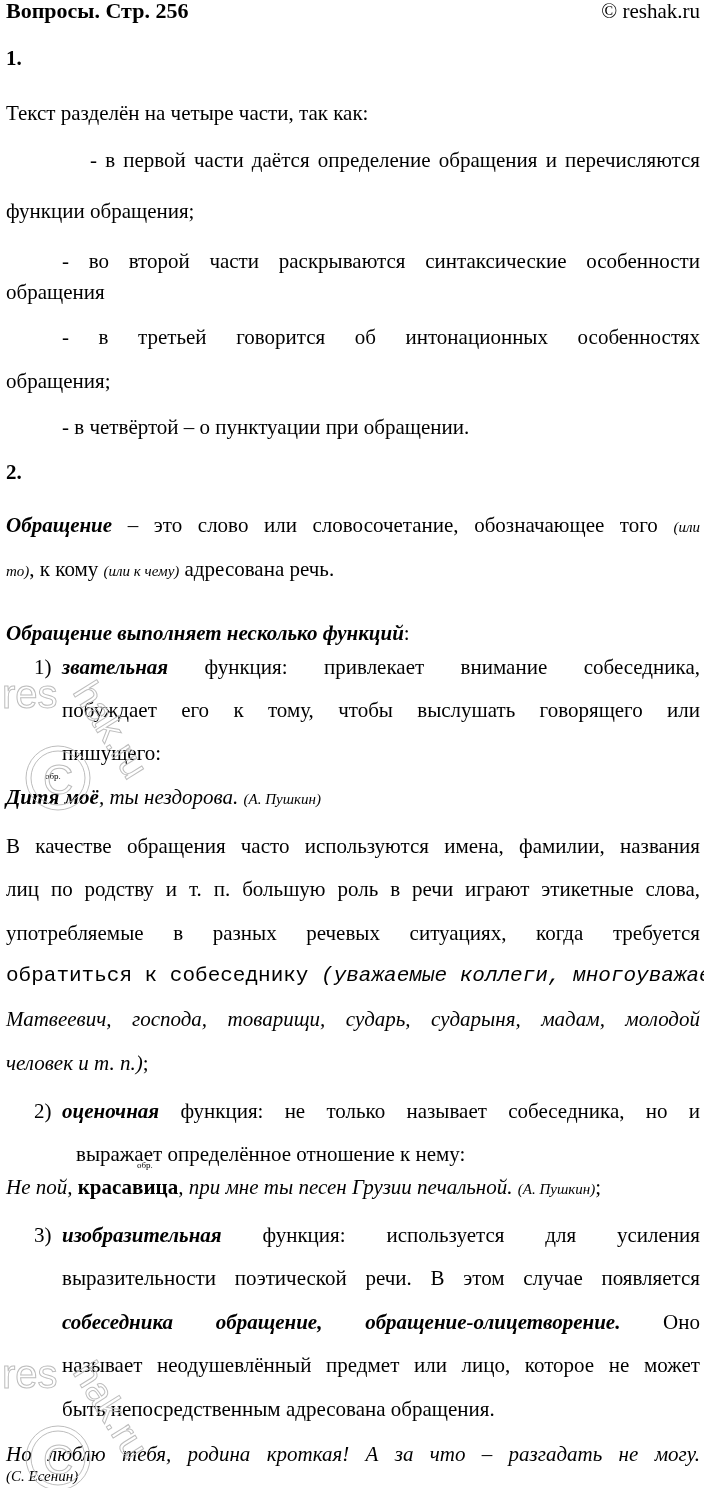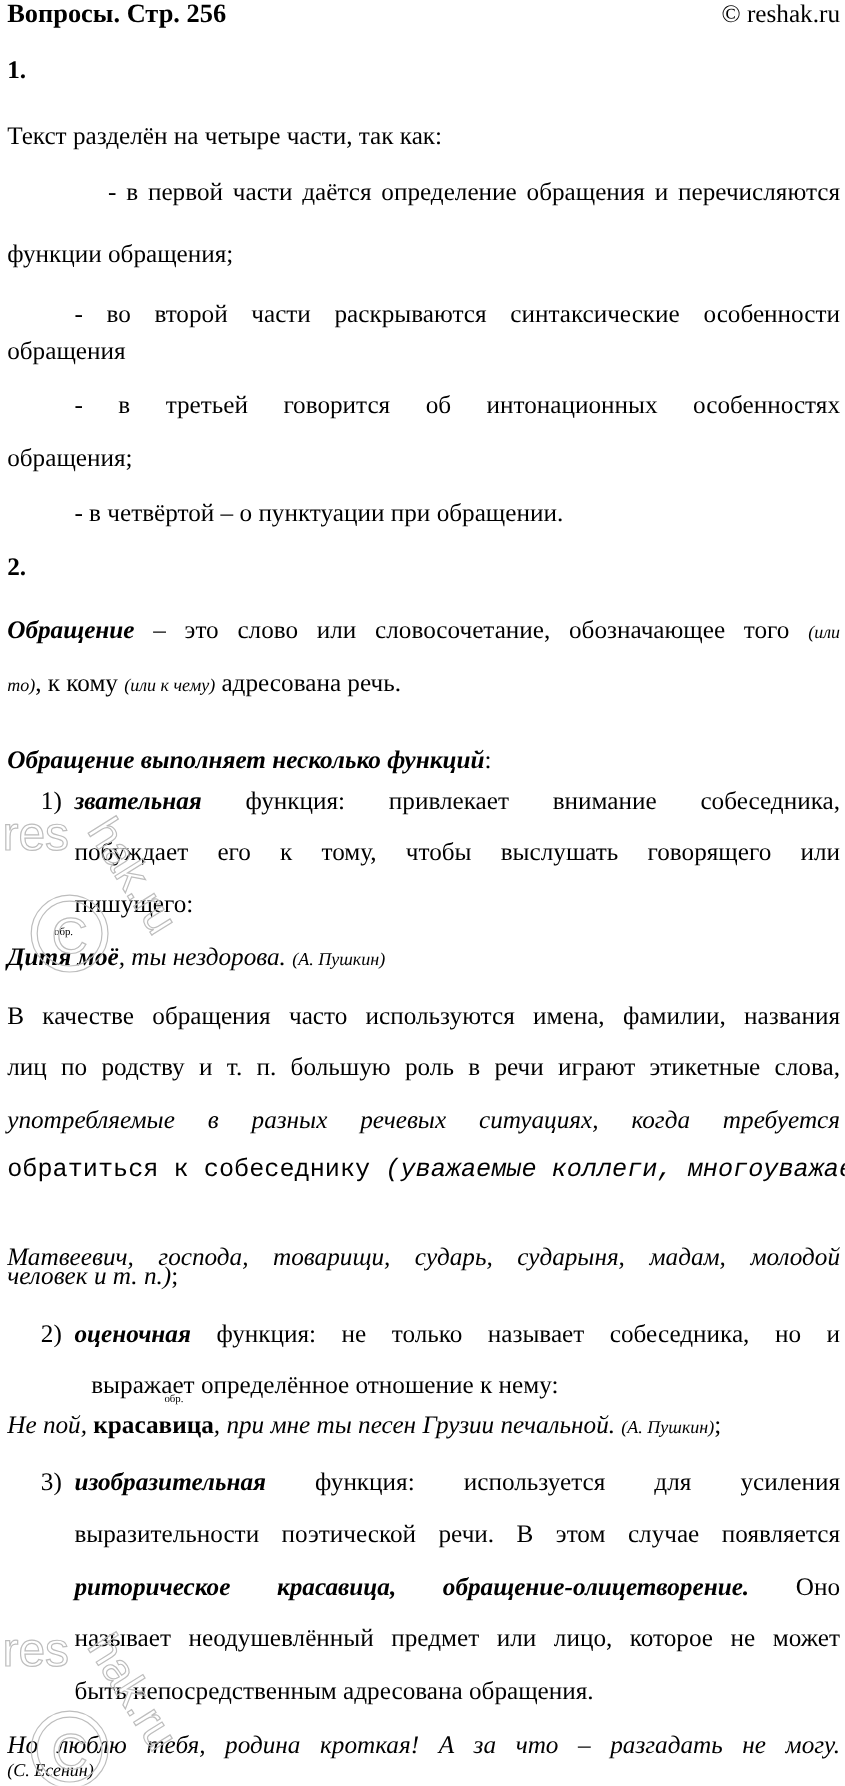--- a/index.html
+++ b/index.html
@@ -63,25 +63,25 @@
 <div class="ln just" style="top:697px; left:62px;">побуждает его к тому, чтобы выслушать говорящего или</div>
 <div class="ln" style="top:740px; left:62px;">пишущего:</div>
 
 <span class="tiny" style="top:771px; left:45px;">обр.</span>
 <div class="ln" style="top:784px;">
   <span class="bi">Дитя моё</span><span class="it">, ты нездорова. </span><span class="it sm">(А. Пушкин)</span>
 </div>
 
 <div class="ln just" style="top:833px;">В качестве обращения часто используются имена, фамилии, названия</div>
 <div class="ln just" style="top:876px;">лиц по родству и т. п. большую роль в речи играют этикетные слова,</div>
-<div class="ln just" style="top:920px;font-style:italic;">употребляемые в разных речевых ситуациях, когда требуется</div>
+<div class="ln just" style="top:920px;">употребляемые в разных речевых ситуациях, когда требуется</div>
 <div class="ln just" style="top:963px;font-family:Liberation Mono, monospace;">
   <span>обратиться к собеседнику </span><span class="it">(уважаемые коллеги, многоуважаемый Иван</span>
 </div>
-<div class="ln just it" style="top:1006px;margin-top:28px;">Матвеевич, господа, товарищи, сударь, сударыня, мадам, молодой</div>
+<div class="ln just it" style="top:1006px;">Матвеевич, господа, товарищи, сударь, сударыня, мадам, молодой</div>
 <div class="ln" style="top:1050px;">
   <span class="it">человек и т. п.)</span><span>;</span>
 </div>
 
 <div class="ln" style="top:1098px;">
   <span class="num" style="left:28px;">2)</span>
   <div style="position:absolute; left:56px; right:0;" class="just">
     <span class="bi">оценочная</span><span> функция: не только называет собеседника, но и</span>
   </div>
 </div>
@@ -93,21 +93,21 @@
 </div>
 
 <div class="ln" style="top:1222px;">
   <span class="num" style="left:28px;">3)</span>
   <div style="position:absolute; left:56px; right:0;" class="just">
     <span class="bi">изобразительная</span><span> функция: используется для усиления</span>
   </div>
 </div>
 <div class="ln just" style="top:1265px; left:62px;">выразительности поэтической речи. В этом случае появляется</div>
 <div class="ln just" style="top:1309px; left:62px;">
-  <span class="bi">риторическое красавица, обращение-олицетворение.</span><span> Оно</span>
+  <span class="bi">собеседника обращение, обращение-олицетворение.</span><span> Оно</span>
 </div>
 <div class="ln just" style="top:1352px; left:62px;">называет неодушевлённый предмет или лицо, которое не может</div>
 <div class="ln" style="top:1396px; left:62px;">быть непосредственным адресована обращения.</div>
 
 <div class="ln just it" style="top:1441px;">Но люблю тебя, родина кроткая! А за что – разгадать не могу.</div>
 <div class="ln it sm" style="top:1463px;">(С. Есенин)</div>
 
 <div class="wm" style="left:0; top:670px;">
   <svg width="160" height="160">
     <text x="2" y="38" font-family="Liberation Sans, sans-serif" font-size="40" fill="none" stroke="#bdbdbd" stroke-width="1">res</text>

